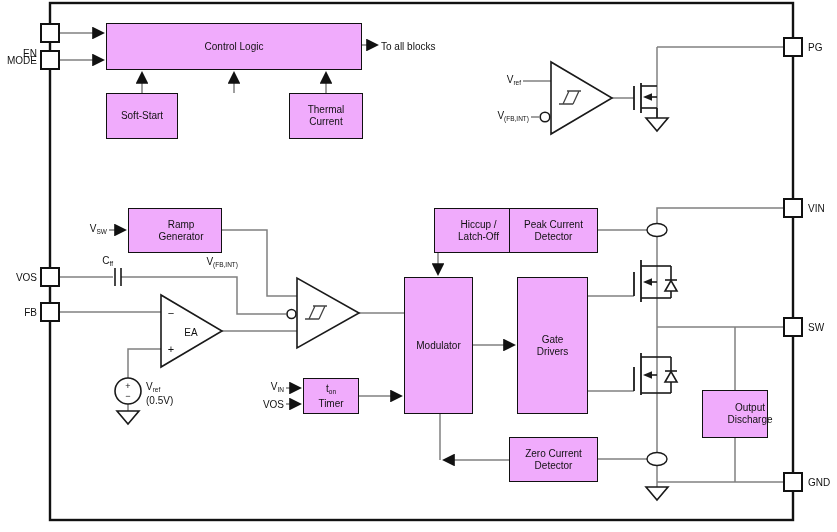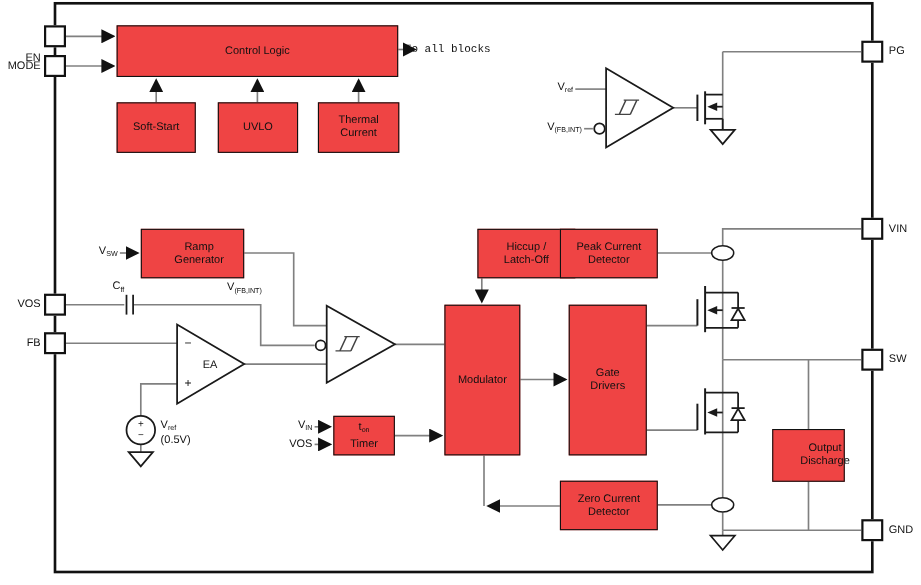--- a/index.html
+++ b/index.html
@@ -2,21 +2,21 @@
 <html><head>
 <meta charset="utf-8">
 <style>
   html,body{margin:0;padding:0;background:#fff;}
   #stage{
     position:relative;width:837px;height:532px;background:#fff;overflow:hidden;
     font-family:"Liberation Sans",sans-serif;color:#111;
   }
   #wires-svg{position:absolute;left:0;top:0;}
   .block{
-    position:absolute;box-sizing:border-box;border:1.6px solid #111;background:#ef4444;
+    position:absolute;box-sizing:border-box;border:1.6px solid #111;background:#f0abfc;
     display:flex;flex-direction:column;align-items:center;justify-content:center;
     font-size:10px;line-height:12px;text-align:center;white-space:nowrap;
   }
   .pin{
     position:absolute;box-sizing:border-box;width:20px;height:20px;
     border:2px solid #111;background:#fff;
   }
   .lbl{position:absolute;font-size:10px;line-height:11px;white-space:nowrap;}
   .lbl.r{transform:translate(-100%,-50%);}
   .lbl.c{transform:translate(-50%,-50%);}
@@ -203,23 +203,20 @@
   <div class="lbl l" style="left:808px;top:208px;">VIN</div>
   <div class="lbl l" style="left:808px;top:327px;">SW</div>
   <div class="lbl l" style="left:808px;top:482px;">GND</div>
 
   <div class="block" style="left:106px;top:23px;width:256px;height:47px;">
     <span>Control Logic</span>
   </div>
   <div class="block" style="left:106px;top:93px;width:72px;height:46px;">
     <span>Soft-Start</span>
   </div>
-  <div class="block" style="left:198px;top:93px;width:73px;height:46px;">
-    <span>UVLO</span>
-  </div>
   <div class="block" style="left:289px;top:93px;width:74px;height:46px;">
     <span>Thermal</span>
     <span>Current</span>
   </div>
   <div class="block" style="left:128px;top:208px;width:94px;height:45px;padding-left:12px;">
     <span>Ramp</span>
     <span>Generator</span>
   </div>
   <div class="block" style="left:394px;top:208px;width:89px;height:45px;margin-left:40px;">
     <span>Hiccup /</span>
@@ -242,21 +239,21 @@
   </div>
   <div class="block" style="left:509px;top:437px;width:89px;height:45px;">
     <span>Zero Current</span>
     <span>Detector</span>
   </div>
   <div class="block" style="left:702px;top:390px;width:66px;height:48px;padding-left:30px;">
     <span>Output</span>
     <span>Discharge</span>
   </div>
 
-  <div class="lbl l" style="left:368px;top:46px;font-family:Liberation Mono, monospace;">To all blocks</div>
+  <div class="lbl l" style="left:381px;top:46px;">To all blocks</div>
 
   <div class="lbl r" style="left:107px;top:230px;"><span>V</span><span class="sub">SW</span></div>
 
   <div class="lbl r" style="left:113px;top:262px;"><span>C</span><span class="sub">ff</span></div>
 
   <div class="lbl r" style="left:238px;top:263px;"><span>V</span><span class="sub">(FB,INT)</span></div>
 
   <div class="lbl r" style="left:521px;top:81px;"><span>V</span><span class="sub">ref</span></div>
 
   <div class="lbl r" style="left:529px;top:117px;"><span>V</span><span class="sub">(FB,INT)</span></div>

